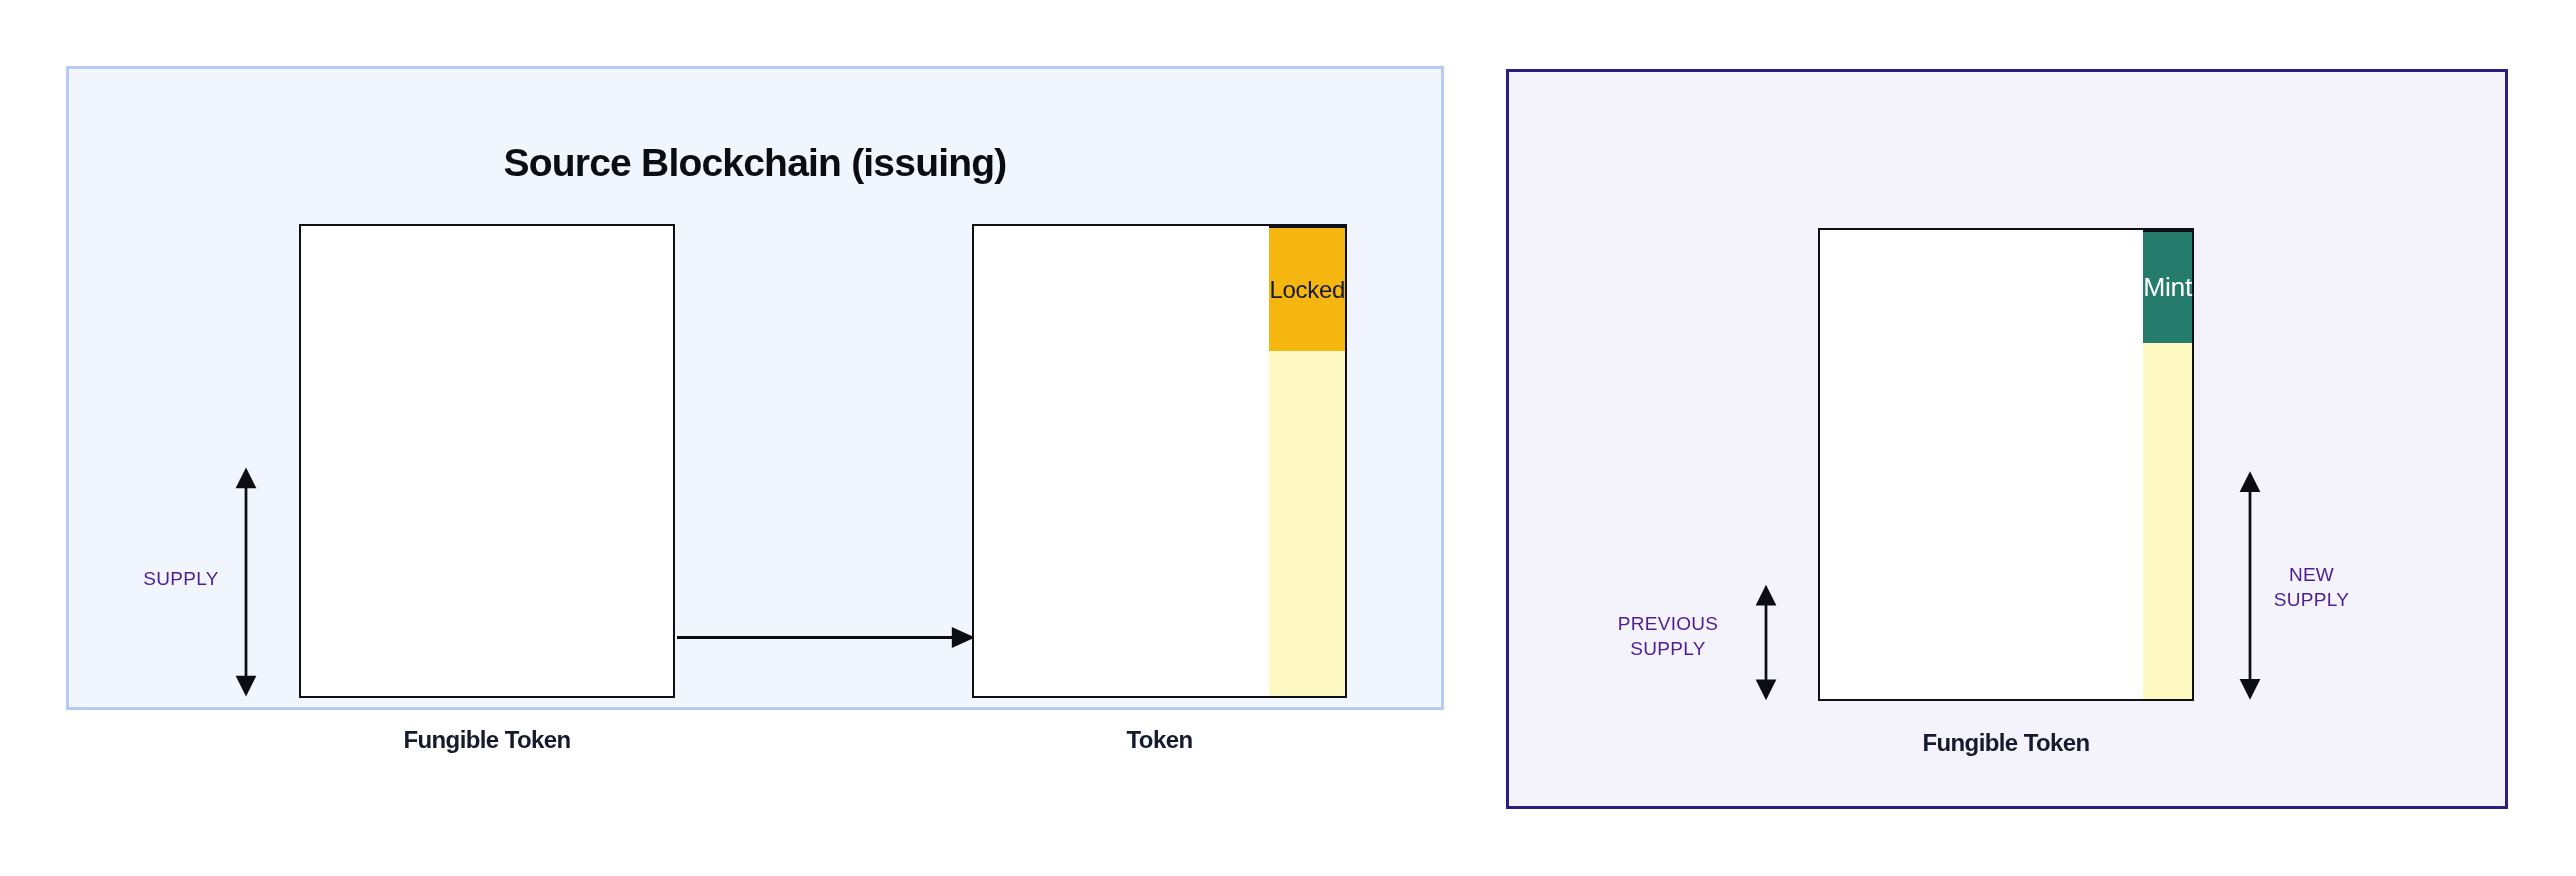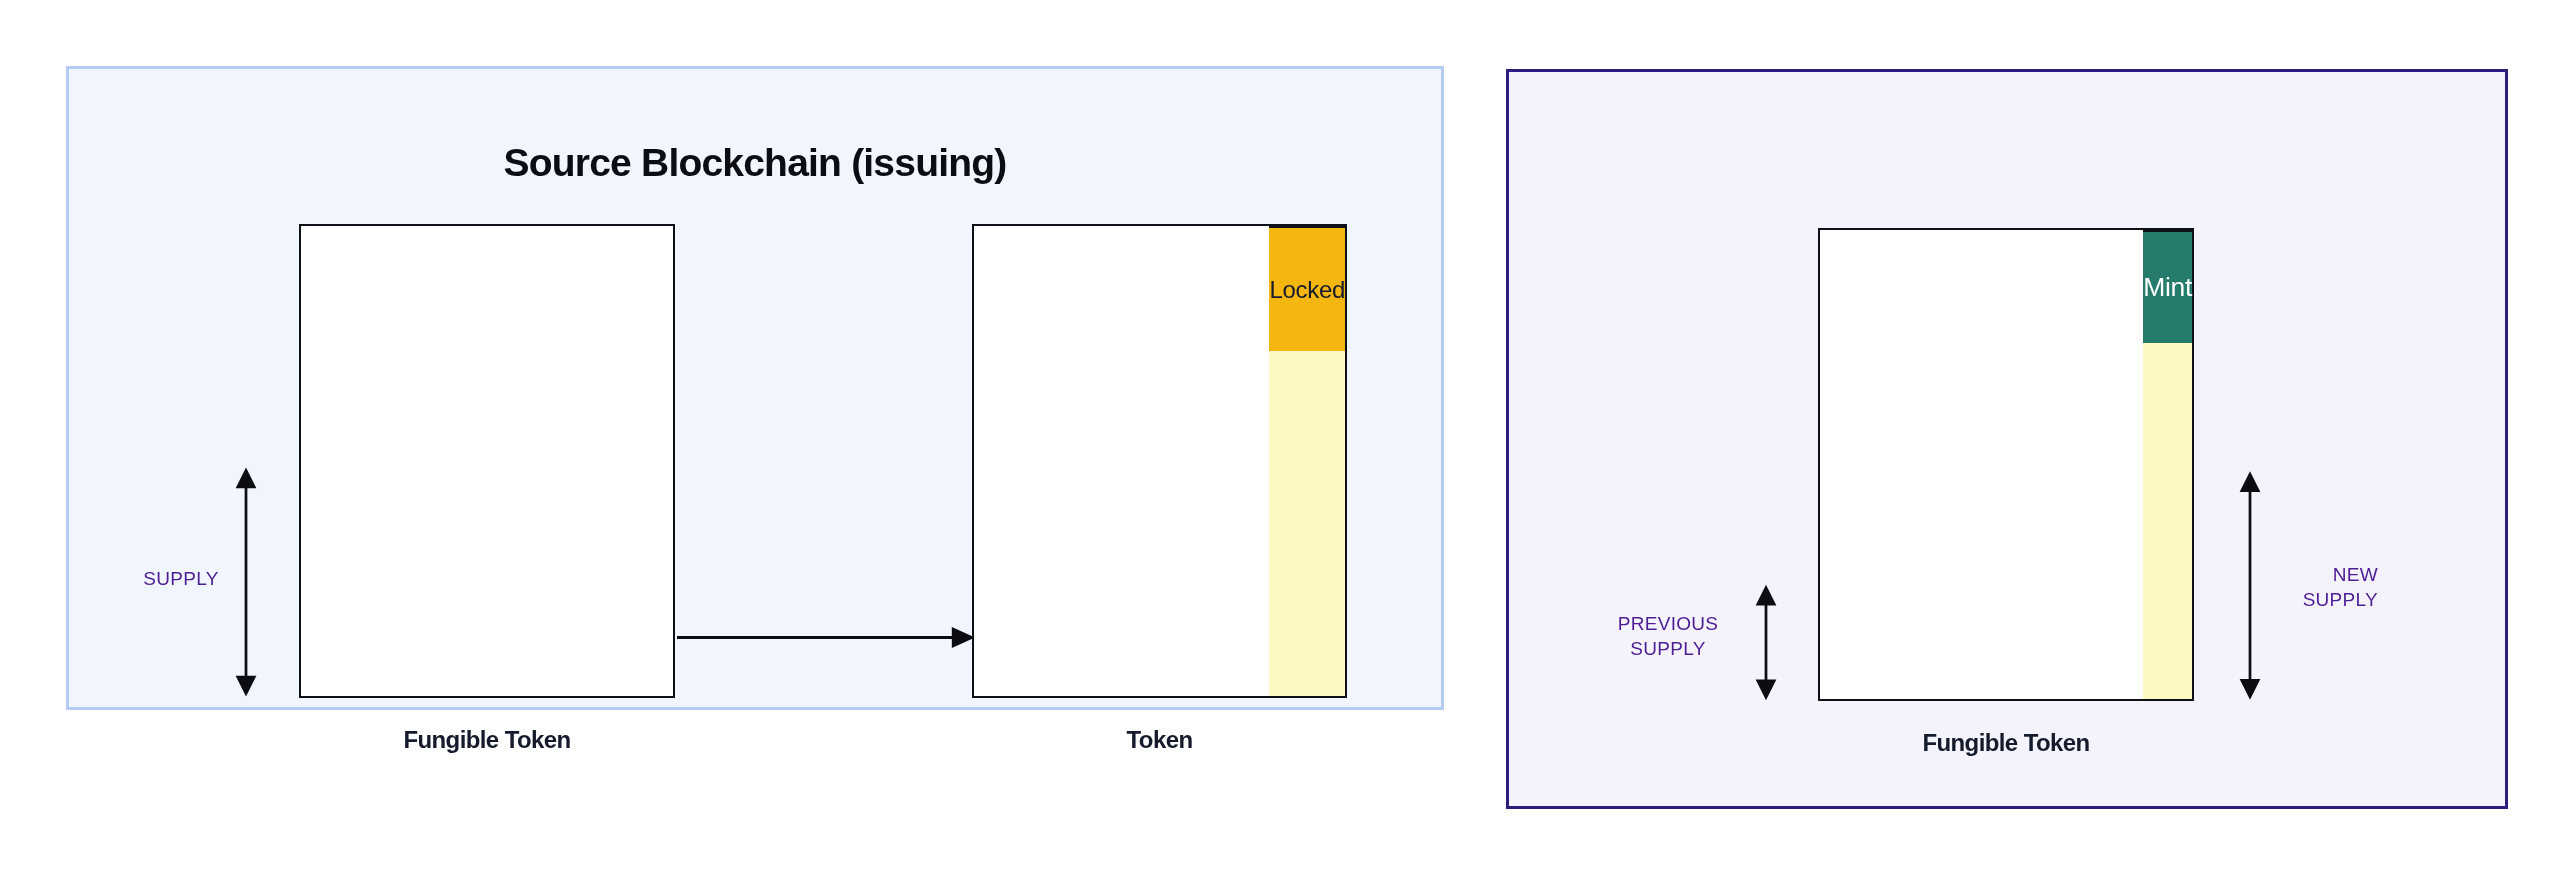--- a/index.html
+++ b/index.html
@@ -97,20 +97,20 @@
 
     <div class="range-label" style="left:76px;top:539px;width:166px;">PREVIOUS
 SUPPLY</div>
 
     <svg class="arrow-svg" style="left:729px;top:398px;" width="24" height="231" viewBox="0 0 44 419">
       <line x1="22" y1="34" x2="22" y2="385" stroke="#0B0D12" stroke-width="5"></line>
       <polygon points="22,0 3,38 41,38" fill="#0B0D12"></polygon>
       <polygon points="22,419 3,381 41,381" fill="#0B0D12"></polygon>
     </svg>
 
-    <div class="range-label" style="left:736px;top:490px;width:133px;text-align:right;">NEW
+    <div class="range-label" style="left:736px;top:490px;width:133px;">NEW
 SUPPLY</div>
 
     <div class="box-label" style="left:309px;top:658px;width:376px;">Fungible Token</div>
   </section>
 
 </div>
 
 
 </body></html>

